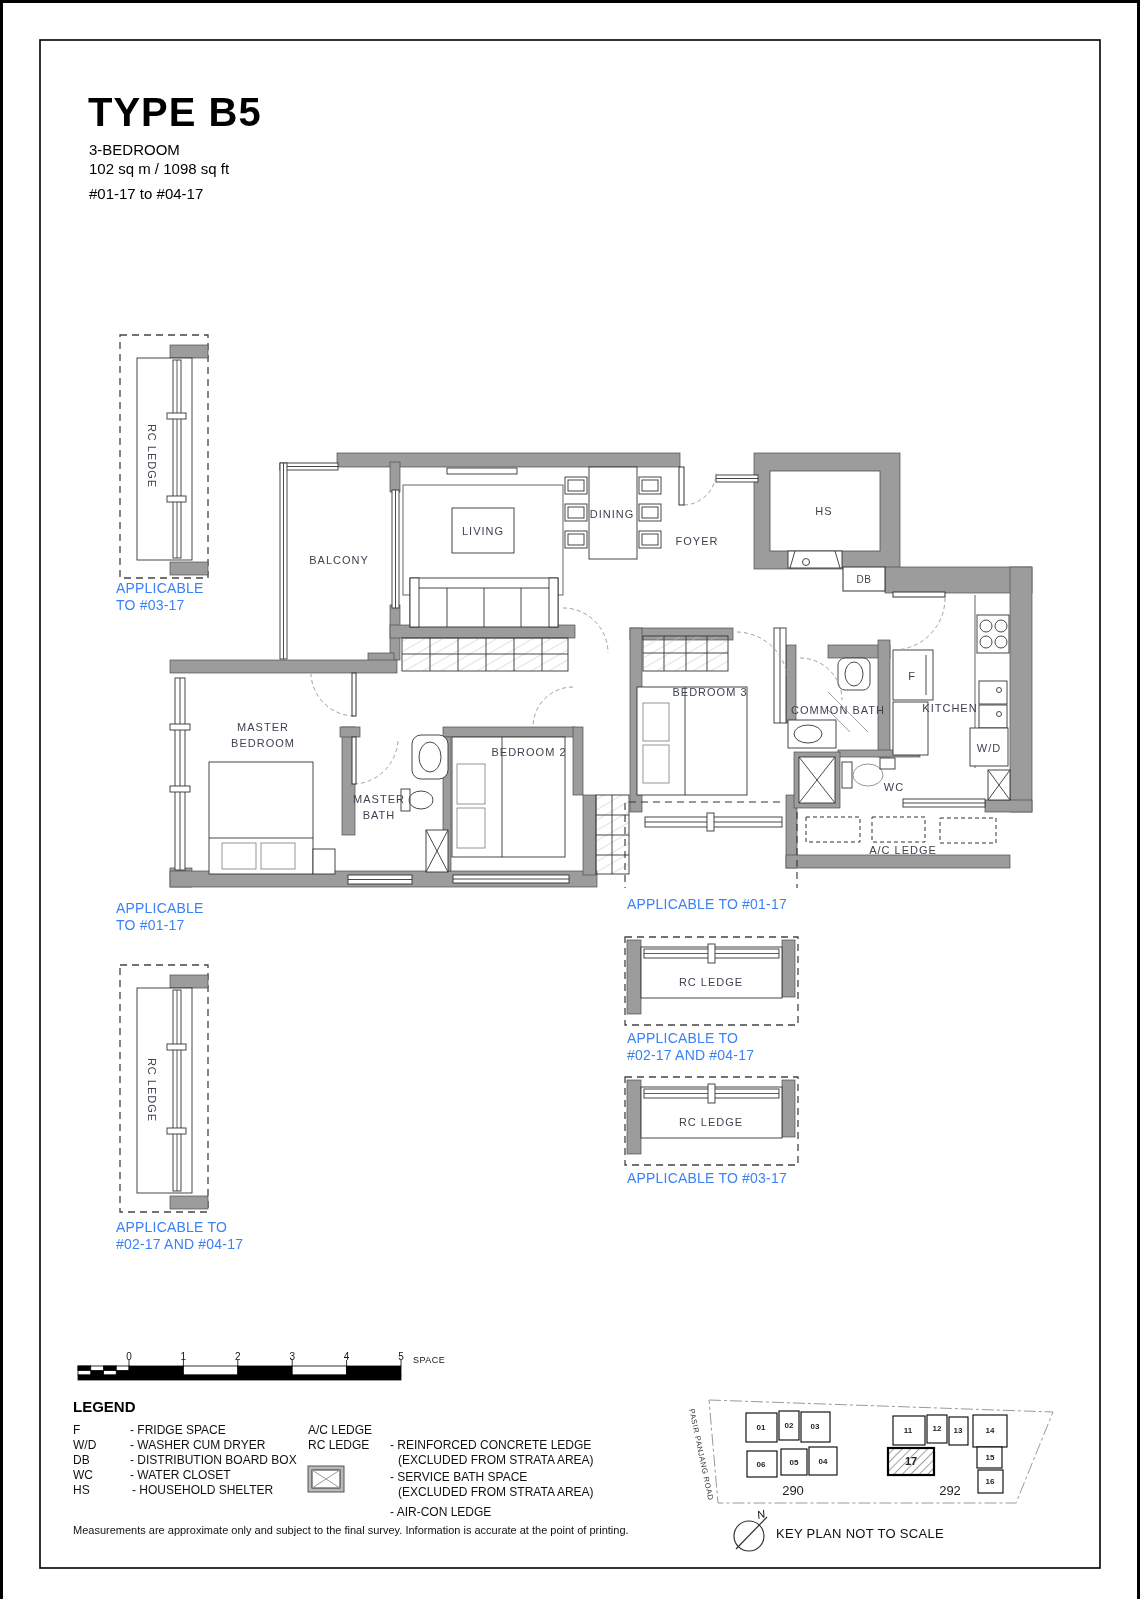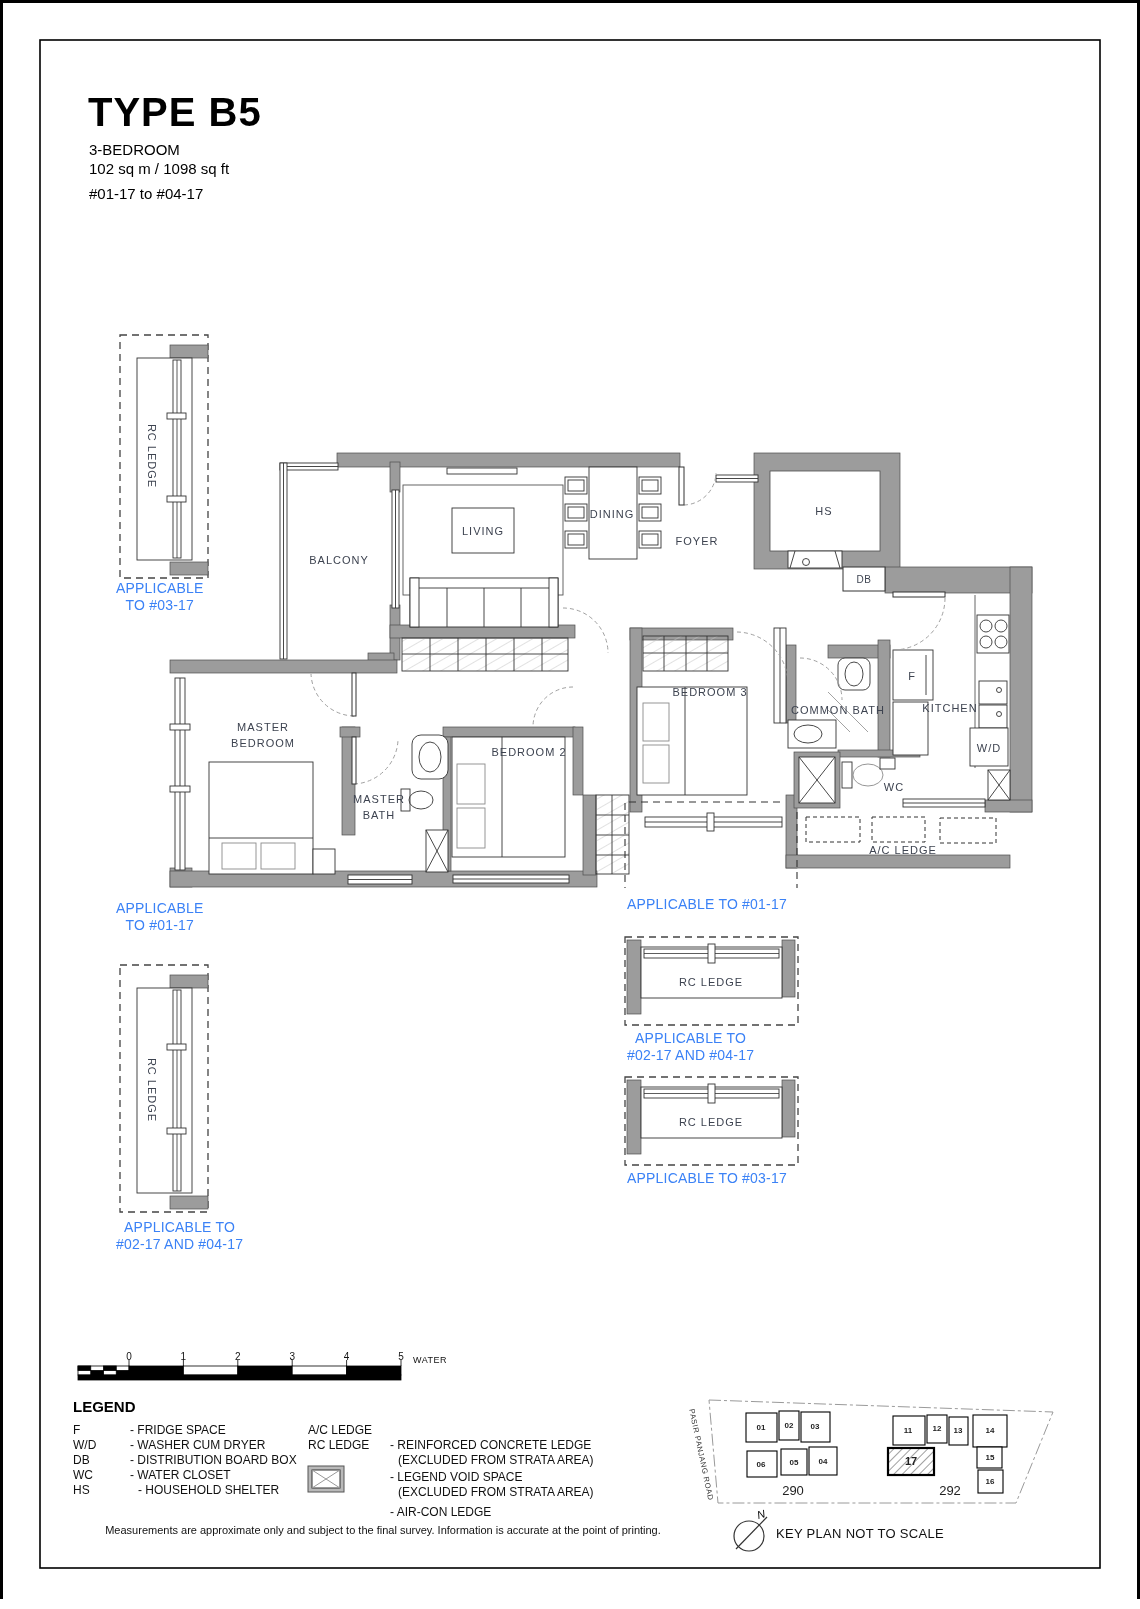--- a/index.html
+++ b/index.html
@@ -1,17 +1,17 @@
 <!DOCTYPE html>
 <html><head>
 <meta charset="utf-8">
 <style>
   html,body{margin:0;padding:0;background:#fff;}
   #page{position:relative;width:1140px;height:1599px;background:#fff;overflow:hidden;
-        font-family:"Liberation Sans",sans-serif;text-align:center;}
+        font-family:"Liberation Sans",sans-serif;}
   #plan-svg{position:absolute;left:0;top:0;}
   .txt{position:absolute;white-space:nowrap;color:#000;}
   
   .lbl{position:absolute;white-space:nowrap;transform:translate(-50%,-50%);
        font-size:11px;letter-spacing:1px;color:#3d4350;}
   .lbl.small{font-size:10px;letter-spacing:.5px;}
   .rot90{transform:translate(-50%,-50%) rotate(90deg);}
   
   .al{position:absolute;font-size:14px;line-height:17px;color:#3b82f6;letter-spacing:.2px;}
   
@@ -413,39 +413,39 @@
   <div>#02-17 AND #04-17</div>
 </div>
 <div class="al" style="left:627px;top:1170px">APPLICABLE TO #03-17</div>
 
 <div class="tick" style="left:129px;top:1351px">0</div>
 <div class="tick" style="left:183.4px;top:1351px">1</div>
 <div class="tick" style="left:237.8px;top:1351px">2</div>
 <div class="tick" style="left:292.2px;top:1351px">3</div>
 <div class="tick" style="left:346.6px;top:1351px">4</div>
 <div class="tick" style="left:401px;top:1351px">5</div>
-<div class="metres" style="left:413px;top:1355px">WATER</div>
+<div class="metres" style="left:413px;top:1355px">SPACE</div>
 
 <div class="lg-head" style="left:73px;top:1398px">LEGEND</div>
 <div class="lg" style="left:73px;top:1423px">F</div>
 <div class="lg" style="left:130px;top:1423px">- FRIDGE SPACE</div>
 <div class="lg" style="left:73px;top:1438px">W/D</div>
 <div class="lg" style="left:130px;top:1438px">- WASHER CUM DRYER</div>
 <div class="lg" style="left:73px;top:1453px">DB</div>
 <div class="lg" style="left:130px;top:1453px">- DISTRIBUTION BOARD BOX</div>
 <div class="lg" style="left:73px;top:1468px">WC</div>
 <div class="lg" style="left:130px;top:1468px">- WATER CLOSET</div>
 <div class="lg" style="left:73px;top:1483px">HS</div>
-<div class="lg" style="left:138px;top:1483px">- HOUSEHOLD SHELTER</div>
+<div class="lg" style="left:132px;top:1483px">- HOUSEHOLD SHELTER</div>
 <div class="lg" style="left:308px;top:1423px">A/C LEDGE</div>
 <div class="lg" style="left:390px;top:1505px">- AIR-CON LEDGE</div>
 <div class="lg" style="left:308px;top:1438px">RC LEDGE</div>
 <div class="lg" style="left:390px;top:1438px">- REINFORCED CONCRETE LEDGE</div>
 <div class="lg" style="left:398px;top:1453px">(EXCLUDED FROM STRATA AREA)</div>
-<div class="lg" style="left:390px;top:1470px">- LEGEND VOID SPACE</div>
+<div class="lg" style="left:390px;top:1470px">- SERVICE BATH SPACE</div>
 <div class="lg" style="left:398px;top:1485px">(EXCLUDED FROM STRATA AREA)</div>
 
 <div class="kp-road" style="left:696px;top:1408px">PASIR PANJANG ROAD</div>
 <div class="kp-unit" style="left:761px;top:1427px">01</div>
 <div class="kp-unit" style="left:789px;top:1425px">02</div>
 <div class="kp-unit" style="left:815px;top:1426px">03</div>
 <div class="kp-unit" style="left:761px;top:1464px">06</div>
 <div class="kp-unit" style="left:794px;top:1462px">05</div>
 <div class="kp-unit" style="left:823px;top:1461px">04</div>
 <div class="kp-unit" style="left:908px;top:1430px">11</div>

